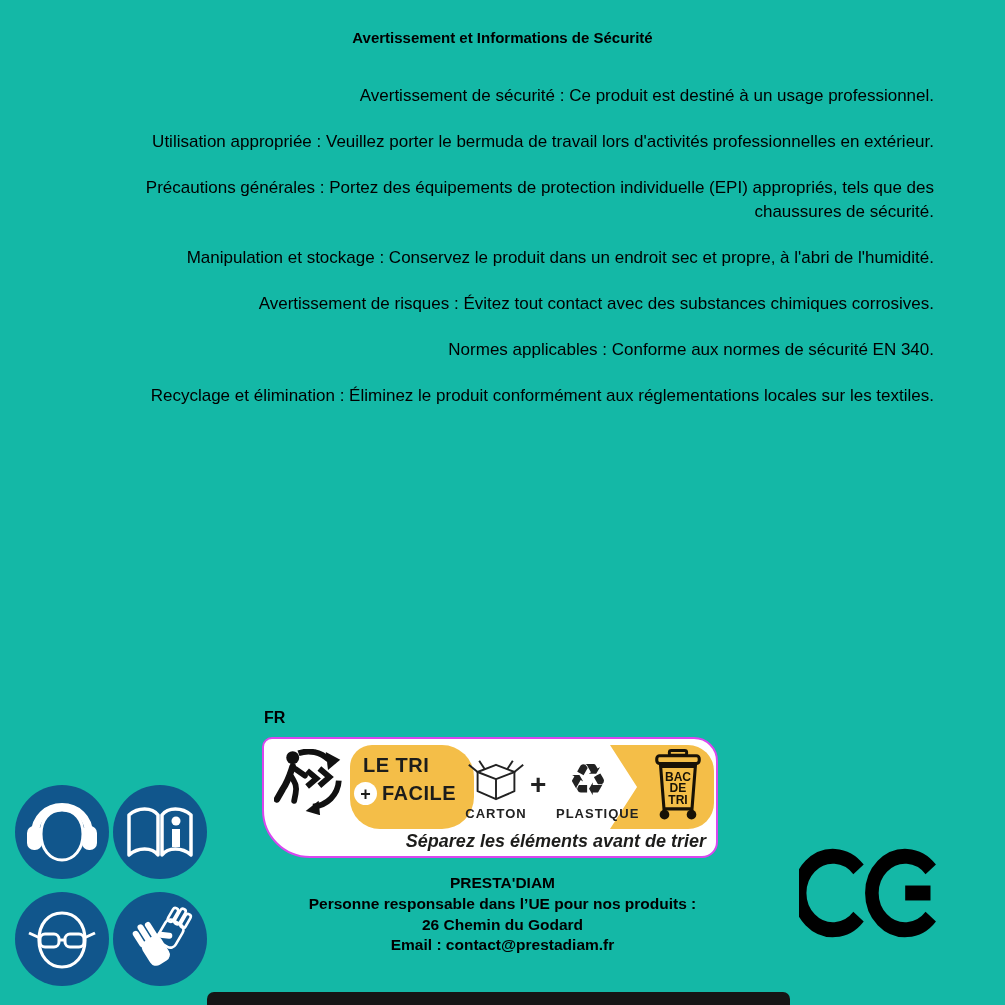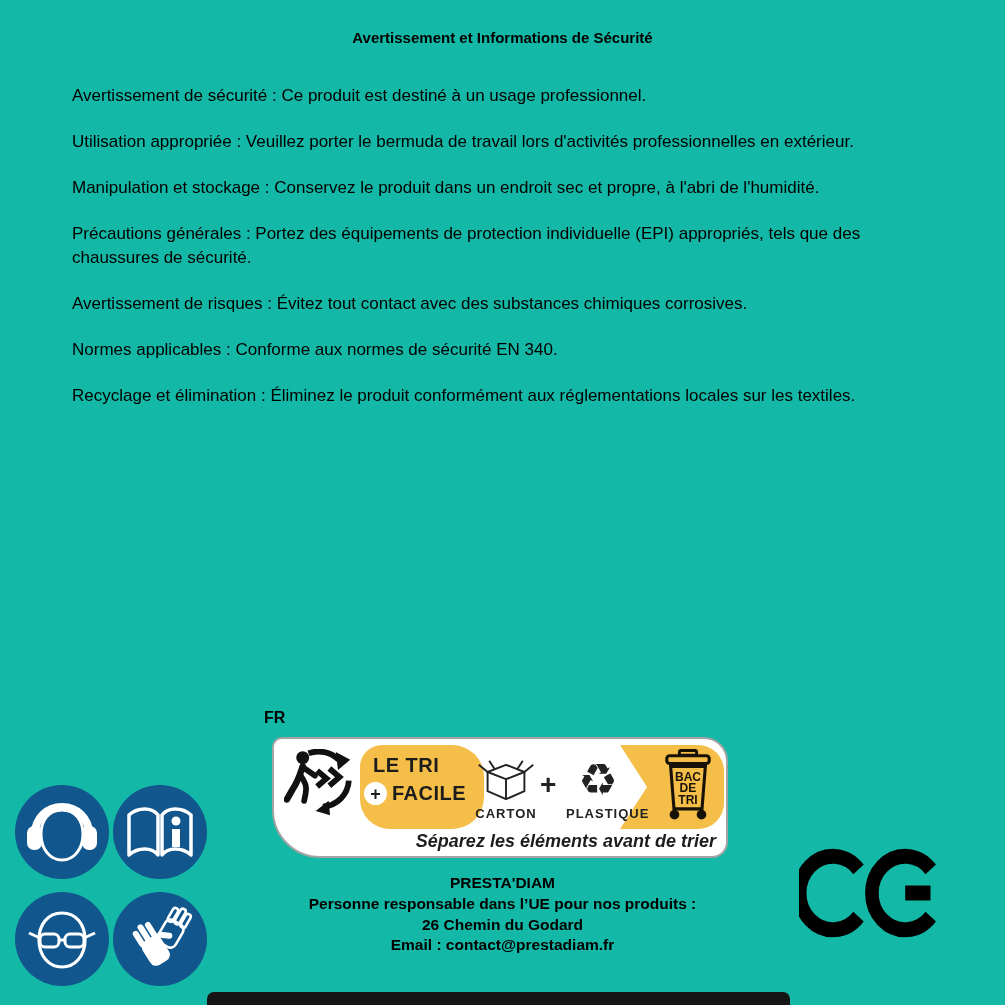--- a/index.html
+++ b/index.html
@@ -3,35 +3,35 @@
 <meta charset="utf-8">
 <style>
   html,body{margin:0;padding:0;background:#fff;}
   .page{position:relative;width:1005px;height:1005px;background:#14b8a6;overflow:hidden;
         font-family:"Liberation Sans",sans-serif;color:#000;}
   :root{--ppe-blue:#11568C;--tri-yellow:#F4BE48;--text-black:#1d1d1b;}
 
   .title{position:absolute;top:29px;left:0;width:100%;text-align:center;
          font-size:15px;font-weight:700;}
   .content{position:absolute;left:72px;top:84px;width:862px;}
-  .para{margin:0 0 22px 0;font-size:17px;line-height:24px;}
+  .para{margin:0 0 22px 0;font-size:17px;line-height:24px;text-align:right;}
 
   
   .ppe{position:absolute;width:96px;height:96px;}
   .ppe svg{width:100%;height:100%;display:block;}
   .ppe-bg{fill:var(--ppe-blue);}
   #ppe-ear{left:14px;top:784px;}
   #ppe-manual{left:112px;top:784px;}
   #ppe-eye{left:14px;top:891px;}
   #ppe-gloves{left:112px;top:891px;}
 
   
   .fr-label{position:absolute;left:264px;top:709px;font-size:16px;font-weight:700;}
   .tri-box{position:absolute;left:262px;top:737px;width:456px;height:121px;background:#fff;
-           border:2px solid #a3a3a3;border-radius:10px 24px 16px 48px;box-sizing:border-box;margin-left:10px;}
+           border:2px solid #d946ef;border-radius:10px 24px 16px 48px;box-sizing:border-box;}
   .triman{position:absolute;left:10px;top:10px;width:72px;height:68px;}
   .tri-band{position:absolute;left:86px;top:6px;width:364px;height:84px;background:#fff;
             border-radius:22px 26px 26px 30px;overflow:hidden;}
   .band-left{position:absolute;left:0;top:0;bottom:0;width:124px;background:var(--tri-yellow);
              border-radius:0 32px 32px 0;}
   .band-right{position:absolute;top:0;bottom:0;left:260px;right:0;background:var(--tri-yellow);
               clip-path:polygon(0 0,100% 0,100% 100%,0 100%,26% 50%);}
   .letri{position:absolute;left:13px;top:9px;font-size:20px;font-weight:800;
          letter-spacing:.5px;color:var(--text-black);}
   .facile-row{position:absolute;left:4px;top:37px;display:flex;align-items:center;}
@@ -61,22 +61,22 @@
 <body>
 
 <div class="page">
 
   <div class="title">Avertissement et Informations de Sécurité</div>
 
   <div class="content">
 
   <p class="para">Avertissement de sécurité : Ce produit est destiné à un usage professionnel.</p>
       <p class="para">Utilisation appropriée : Veuillez porter le bermuda de travail lors d'activités professionnelles en extérieur.</p>
+      <p class="para">Précautions générales : Portez des équipements de protection individuelle (EPI) appropriés, tels que des chaussures de sécurité.</p>
       <p class="para">Manipulation et stockage : Conservez le produit dans un endroit sec et propre, à l'abri de l'humidité.</p>
-      <p class="para">Précautions générales : Portez des équipements de protection individuelle (EPI) appropriés, tels que des chaussures de sécurité.</p>
       <p class="para">Avertissement de risques : Évitez tout contact avec des substances chimiques corrosives.</p>
       <p class="para">Normes applicables : Conforme aux normes de sécurité EN 340.</p>
       <p class="para">Recyclage et élimination : Éliminez le produit conformément aux réglementations locales sur les textiles.</p>
     </div>
 
   <div class="ppe" id="ppe-ear">
     <svg viewBox="0 0 96 96">
       <circle cx="48" cy="48" r="47" class="ppe-bg"></circle>
       <path d="M48 26 c-13 0 -21 10 -21 24 c0 15 9 26 21 26 c12 0 21 -11 21 -26 c0 -14 -8 -24 -21 -24 Z" fill="none" stroke="#fff" stroke-width="3"></path>
       <path d="M21 50 c0 -16 12 -27 27 -27 c15 0 27 11 27 27" fill="none" stroke="#fff" stroke-width="8"></path>

